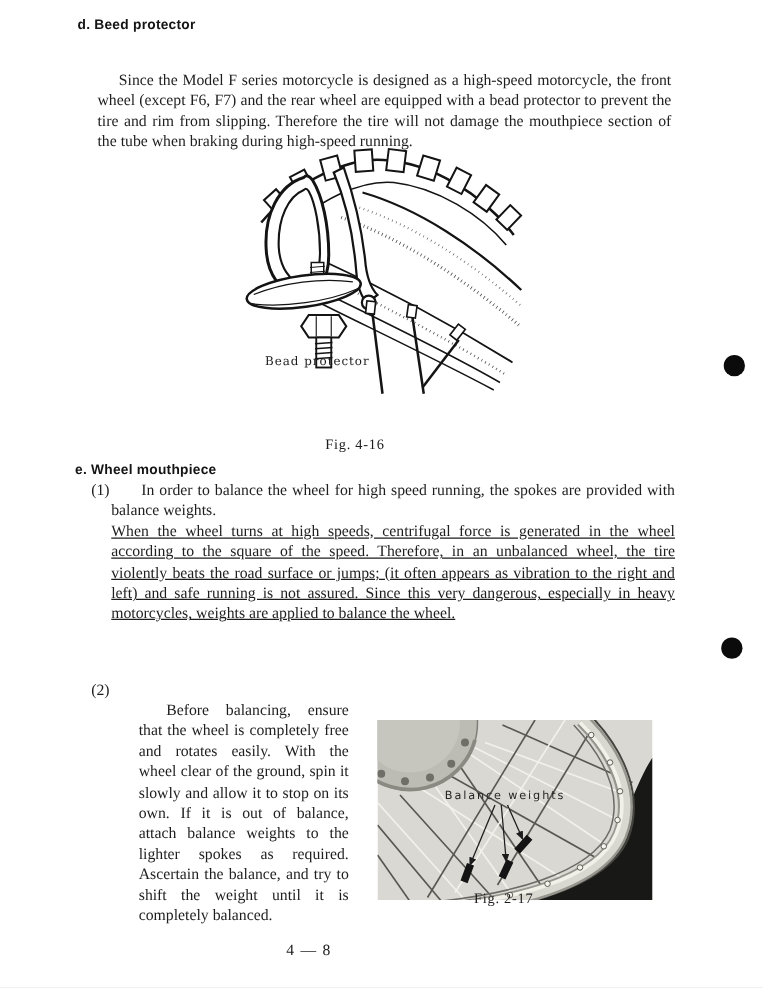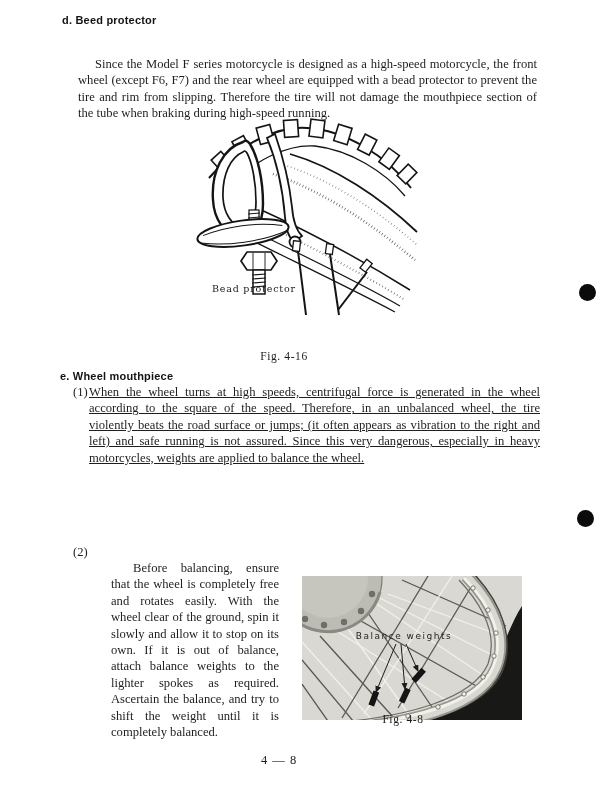--- a/index.html
+++ b/index.html
@@ -23,21 +23,21 @@
   .item2-text { margin-left:22px; width:200px; }
   .item2-text p { text-indent:22px; margin:16px; }
   .figure { position:absolute;text-align:center; }
   .fig-caption {
     position:absolute; text-align:center;
     font-size:11.5px; letter-spacing:0.6px; color:#1c1c1c;
     font-family:"Liberation Serif", serif;
   }
   .page-number {
     position:absolute; left:229px; top:753px; width:100px;
-    text-align:center; font-size:12.5px; letter-spacing:1px; color:#222;
+    font-size:12.5px; letter-spacing:1px; color:#222;
   }
   .binding-dot {
     position:absolute; width:17px; height:17px; border-radius:50%;
     background:#0b0b0b;
   }
   svg { display:block; }
 </style>
 </head>
 <body>
 
@@ -117,20 +117,21 @@
       <text x="17" y="180" font-family="DejaVu Serif, serif" font-size="9.5" letter-spacing="0.8" fill="#1a1a1a">Bead protector</text>
     </svg>
   </div>
   <div class="fig-caption" style="left:234px; top:326px; width:100px;margin-top:24px;">Fig. 4-16</div>
 
   <div class="heading" style="left:60px; top:370px;">e. Wheel mouthpiece</div>
 
   <div class="list-item" style="left:73px; top:384px; width:467px;">
     <span class="list-marker">(1)</span>
     <div class="body-text item1-text">
+      <p class="p1">In order to balance the wheel for high speed running, the spokes are provided with balance weights.</p>
       <p class="p2">When the wheel turns at high speeds, centrifugal force is generated in the wheel according to the square of the speed. Therefore, in an unbalanced wheel, the tire violently beats the road surface or jumps; (it often appears as vibration to the right and left) and safe running is not assured. Since this very dangerous, especially in heavy motorcycles, weights are applied to balance the wheel.</p>
     </div>
   </div>
 
   <div class="list-item" style="left:73px; top:544px; width:222px;">
     <span class="list-marker">(2)</span>
     <div class="body-text item2-text">
       <p>Before balancing, ensure that the wheel is completely free and rotates easily.  With the wheel clear of the ground, spin it slowly and allow it to stop on its own. If it is out of balance, attach balance weights to the lighter spokes as required. Ascertain the balance, and try to shift the weight until it is completely balanced.</p>
     </div>
   </div>
@@ -203,20 +204,20 @@
       </g>
 
       <text x="102" y="63" text-anchor="middle" font-family="DejaVu Sans, sans-serif" font-size="9" letter-spacing="1.5" fill="#262626">Balance weights</text>
       <g stroke="#1c1c1c" stroke-width="1">
         <line x1="94" y1="68" x2="74" y2="116" marker-end="url(#arr)"></line>
         <line x1="99" y1="68" x2="103" y2="113" marker-end="url(#arr)"></line>
         <line x1="104" y1="68" x2="116" y2="95" marker-end="url(#arr)"></line>
       </g>
     </svg>
   </div>
-  <div class="fig-caption" style="left:353px; top:713px; width:100px;">Fig. 4-8</div>
+  <div class="fig-caption" style="left:353px; top:713px; width:100px;">Fig. 2-17</div>
 
   <div class="page-number">4 — 8</div>
 
   <div class="binding-dot" style="left:579px; top:284px;"></div>
   <div class="binding-dot" style="left:577px; top:510px;"></div>
 
 </div>
 
 </body></html>

